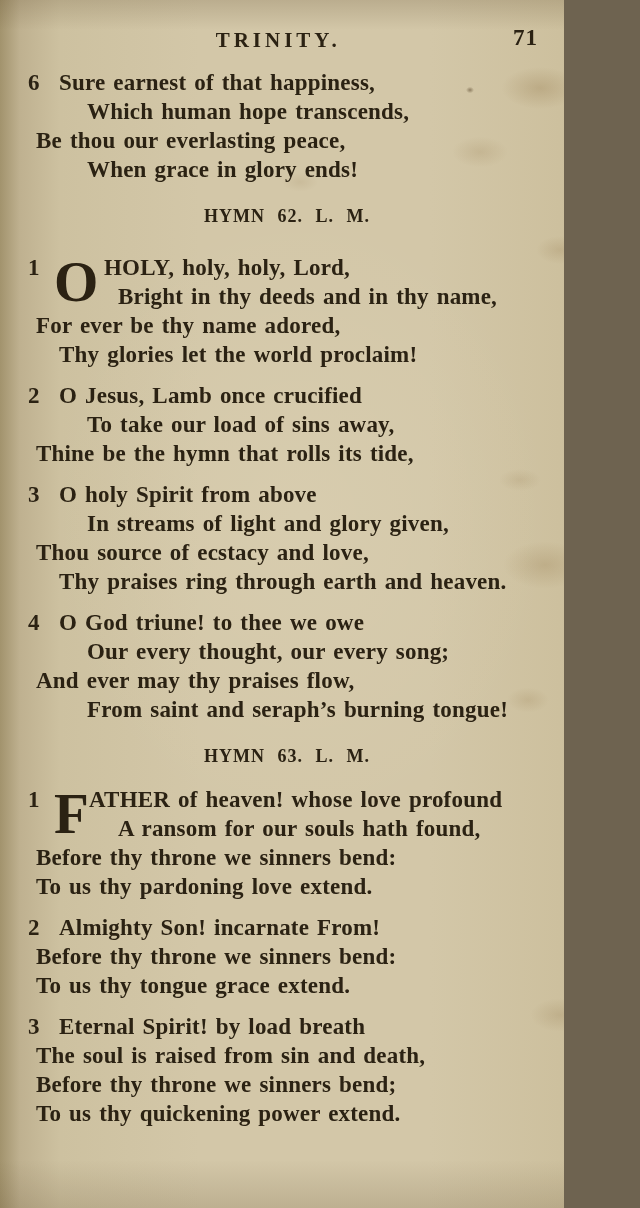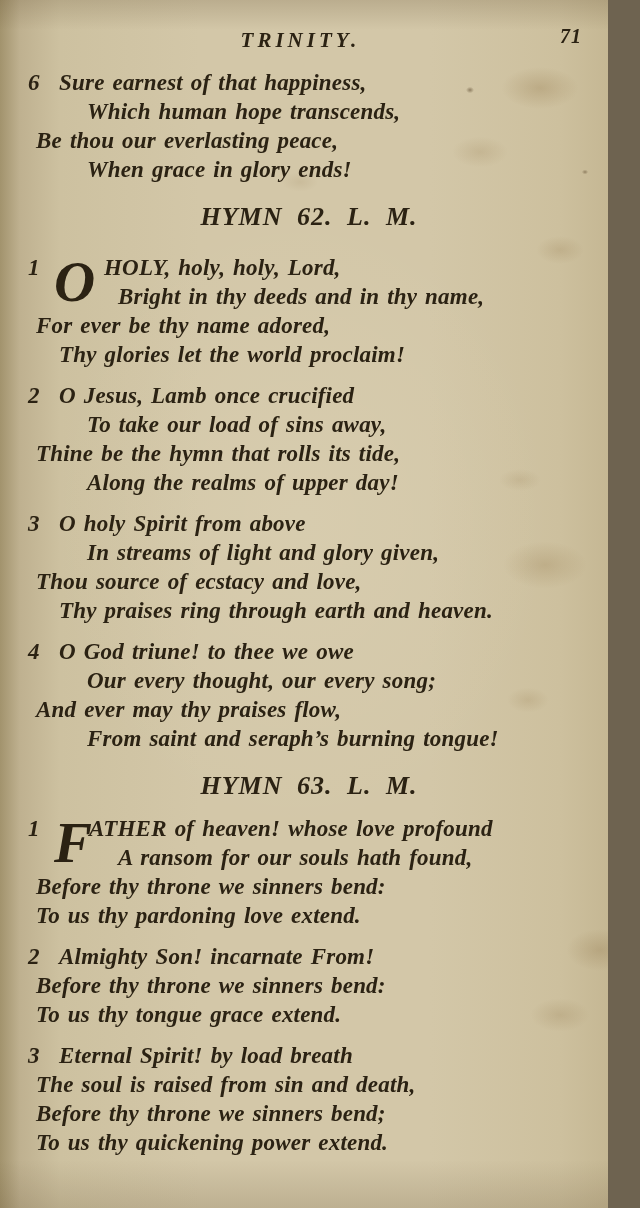--- a/index.html
+++ b/index.html
@@ -4,21 +4,21 @@
 <style>
   * { box-sizing: border-box; }
   html, body { margin: 0; padding: 0; }
   body {
     width: 640px; height: 1208px;
     background: #6e6350;
     font-family: "Liberation Serif", "DejaVu Serif", serif;
   }
   .page {
     position: relative;
-    width: 608px; height: 1208px;
+    width: 564px; height: 1208px;
     overflow: hidden;
     color: #2b2213;
     background-color: #cfc3a4;
     background-image:
       
       radial-gradient(ellipse 55px 30px at 540px 88px,  rgba(125,92,42,.22), rgba(125,92,42,0) 70%),
       radial-gradient(ellipse 40px 22px at 480px 152px, rgba(125,92,42,.14), rgba(125,92,42,0) 70%),
       radial-gradient(ellipse 34px 20px at 560px 250px, rgba(125,92,42,.16), rgba(125,92,42,0) 70%),
       radial-gradient(ellipse 60px 34px at 545px 565px, rgba(130,98,48,.20), rgba(130,98,48,0) 70%),
       radial-gradient(ellipse 30px 18px at 528px 700px, rgba(130,98,48,.15), rgba(130,98,48,0) 70%),
@@ -27,53 +27,52 @@
       radial-gradient(ellipse 26px 14px at 300px 182px, rgba(120,88,40,.10), rgba(120,88,40,0) 70%),
       radial-gradient(ellipse 30px 16px at 520px 480px, rgba(120,88,40,.12), rgba(120,88,40,0) 70%),
       radial-gradient(ellipse 5px 4px  at 470px 90px,  rgba(60,40,15,.45),  rgba(60,40,15,0) 80%),
       radial-gradient(ellipse 4px 3px  at 585px 172px, rgba(60,40,15,.40),  rgba(60,40,15,0) 80%),
       
       radial-gradient(ellipse 340px 420px at 300px 520px, rgba(255,249,228,.10), rgba(255,249,228,0) 75%),
       
       linear-gradient(180deg, rgba(90,70,40,.20) 0px, rgba(90,70,40,0) 30px, rgba(90,70,40,0) 1160px, rgba(90,70,40,.18) 1208px),
       
       linear-gradient(90deg, #a2936d 0px, #bfb190 20px, #cdc1a0 60px, #d3c7a8 200px, #d3c7a8 430px, #cdc09e 560px, #c4b692 615px, #b6a781 640px);
-    font-style: italic;
   }
 
   .running-header {
     position: relative;
     height: 66px;
     padding-top: 28px;
   }
   .head-title {
     position: absolute;
     left: 50%; top: 28px;
     transform: translateX(-53%);
     font-size: 21px;
     font-weight: bold;
     letter-spacing: 4px;
   }
   .page-num {
     position: absolute;
     right: 26px; top: 25px;
-    font-size: 20px;
+    font-size: 23px;
     font-weight: bold;
     letter-spacing: 1px;
   }
 
   .content {
     position: relative;
     padding: 2px 18px 0 28px;
   }
 
   .hymn-heading {
     margin: 16px 0 12px;
     text-align: center;
-    font-size: 26px;
+    font-size: 18px;
     line-height: 33px;
     font-weight: bold;
     letter-spacing: 1px;
     word-spacing: 7px;
   }
 
   .verse {
     position: relative;
     margin-bottom: 12px;
   }
@@ -131,21 +130,20 @@
         <div class="line indent-4">HOLY, holy, holy, Lord,</div>
         <div class="line indent-5">Bright in thy deeds and in thy name,</div>
         <div class="line indent-0">For ever be thy name adored,</div>
         <div class="line indent-1">Thy glories let the world proclaim!</div>
       </div>
       <div class="verse">
         <span class="verse-num">2</span>
         <div class="line indent-1">O Jesus, Lamb once crucified</div>
         <div class="line indent-2">To take our load of sins away,</div>
         <div class="line indent-0">Thine be the hymn that rolls its tide,</div>
-        <div class="line indent-2">Along the realms of upper day!</div>
       </div>
       <div class="verse">
         <span class="verse-num">3</span>
         <div class="line indent-1">O holy Spirit from above</div>
         <div class="line indent-2">In streams of light and glory given,</div>
         <div class="line indent-0">Thou source of ecstacy and love,</div>
         <div class="line indent-1">Thy praises ring through earth and heaven.</div>
       </div>
       <div class="verse">
         <span class="verse-num">4</span>

